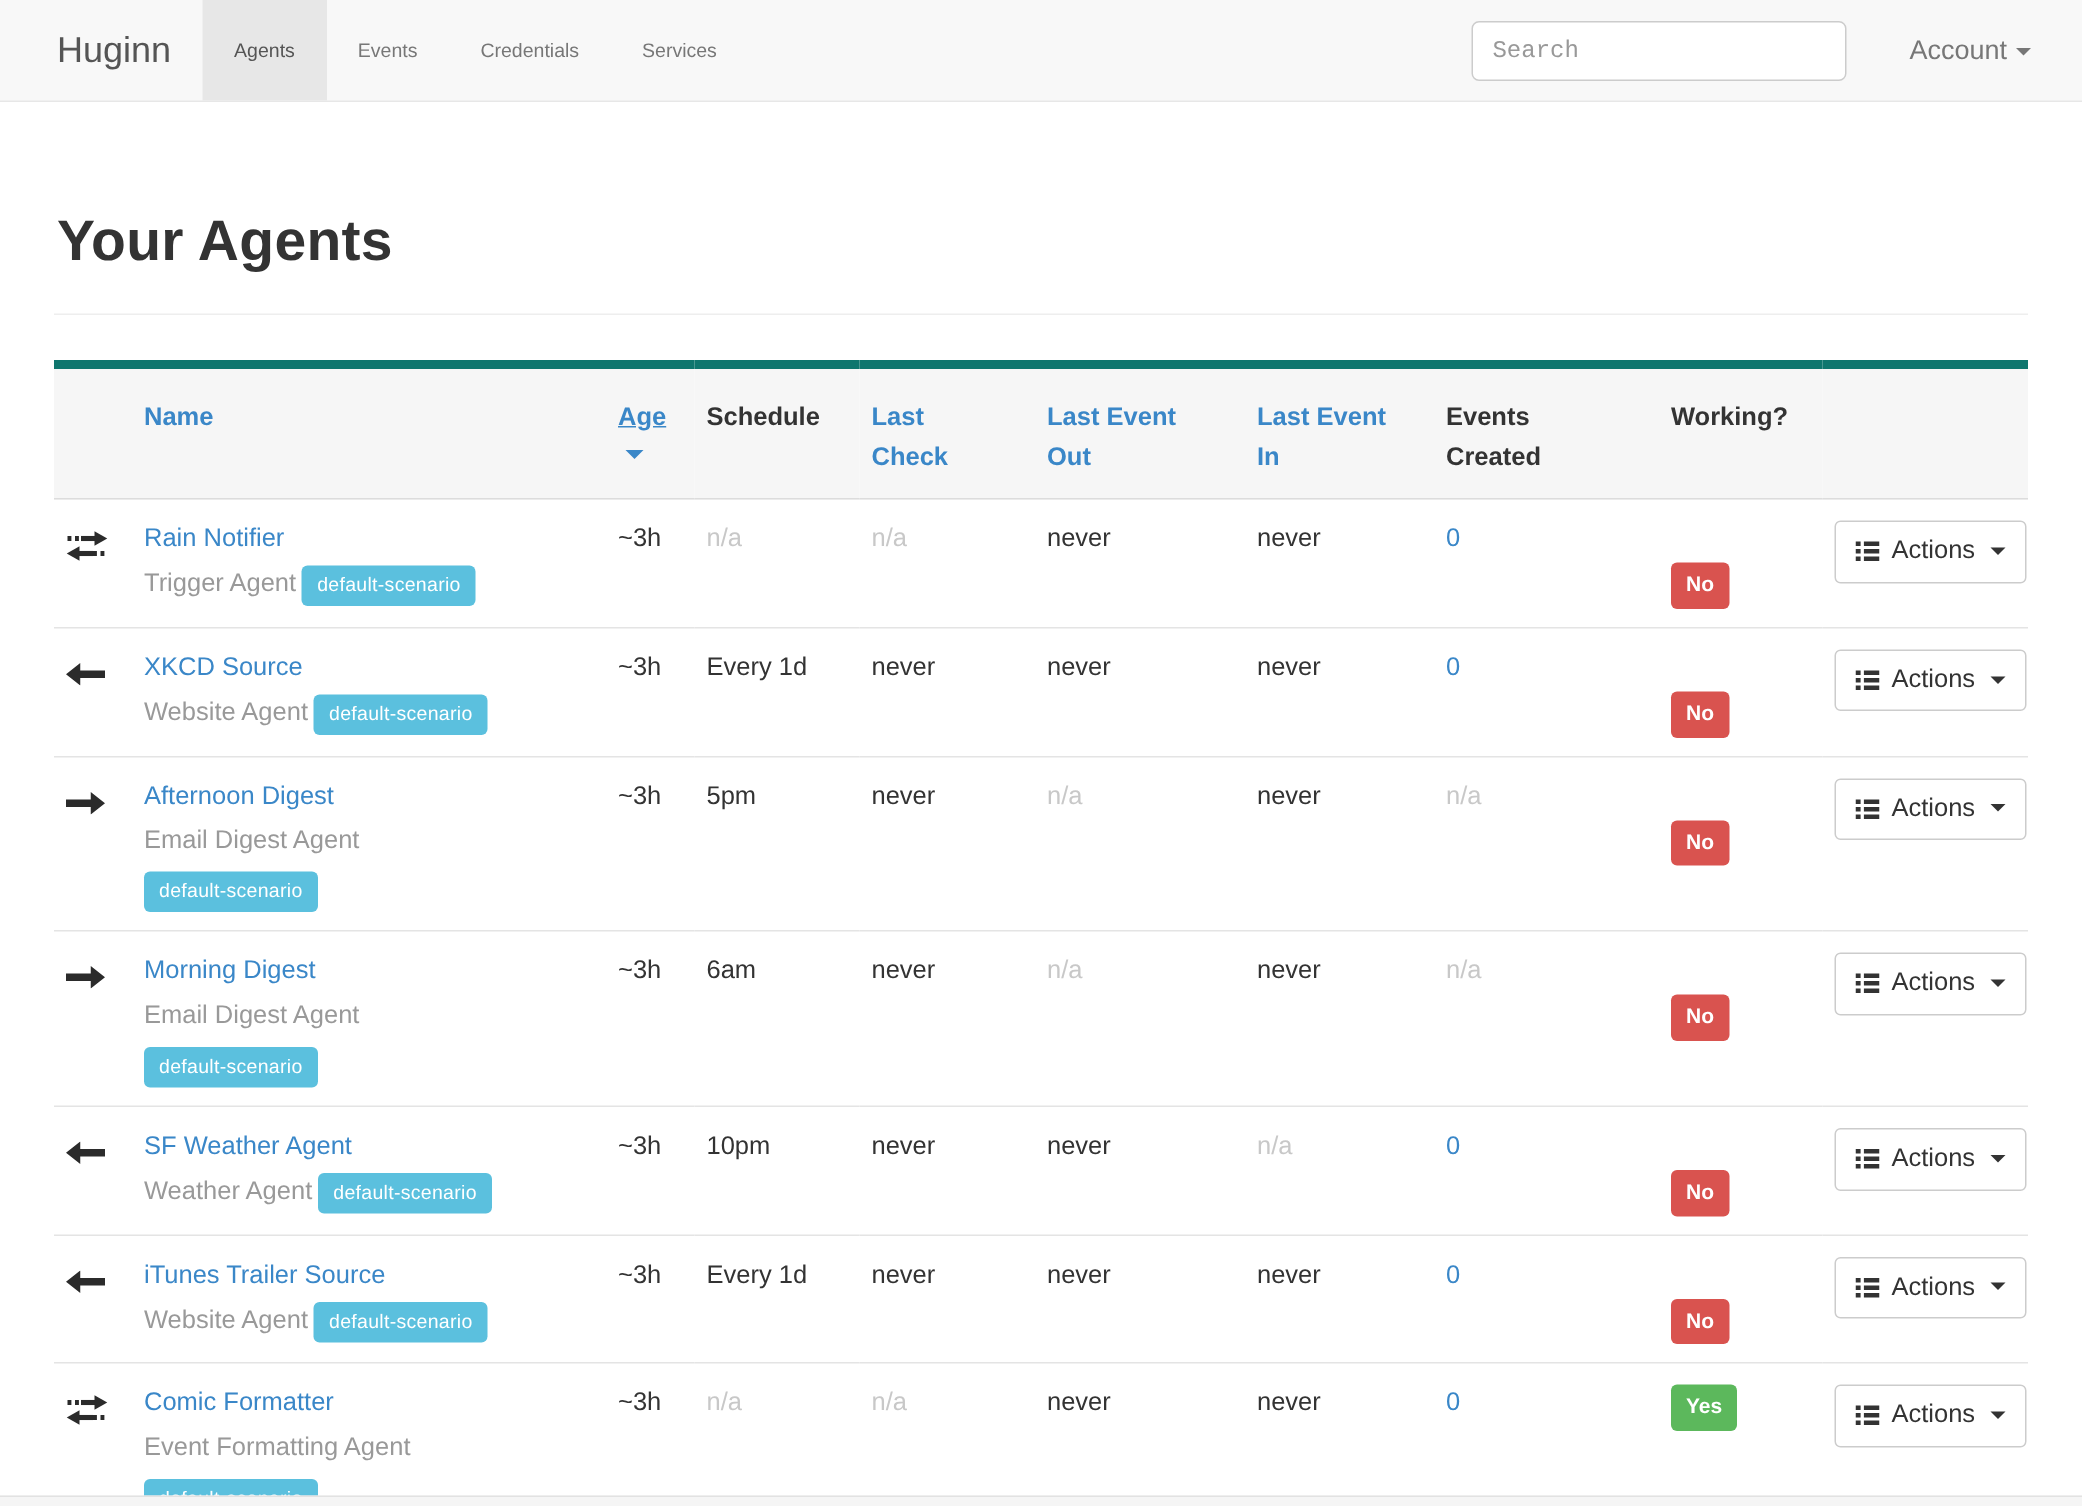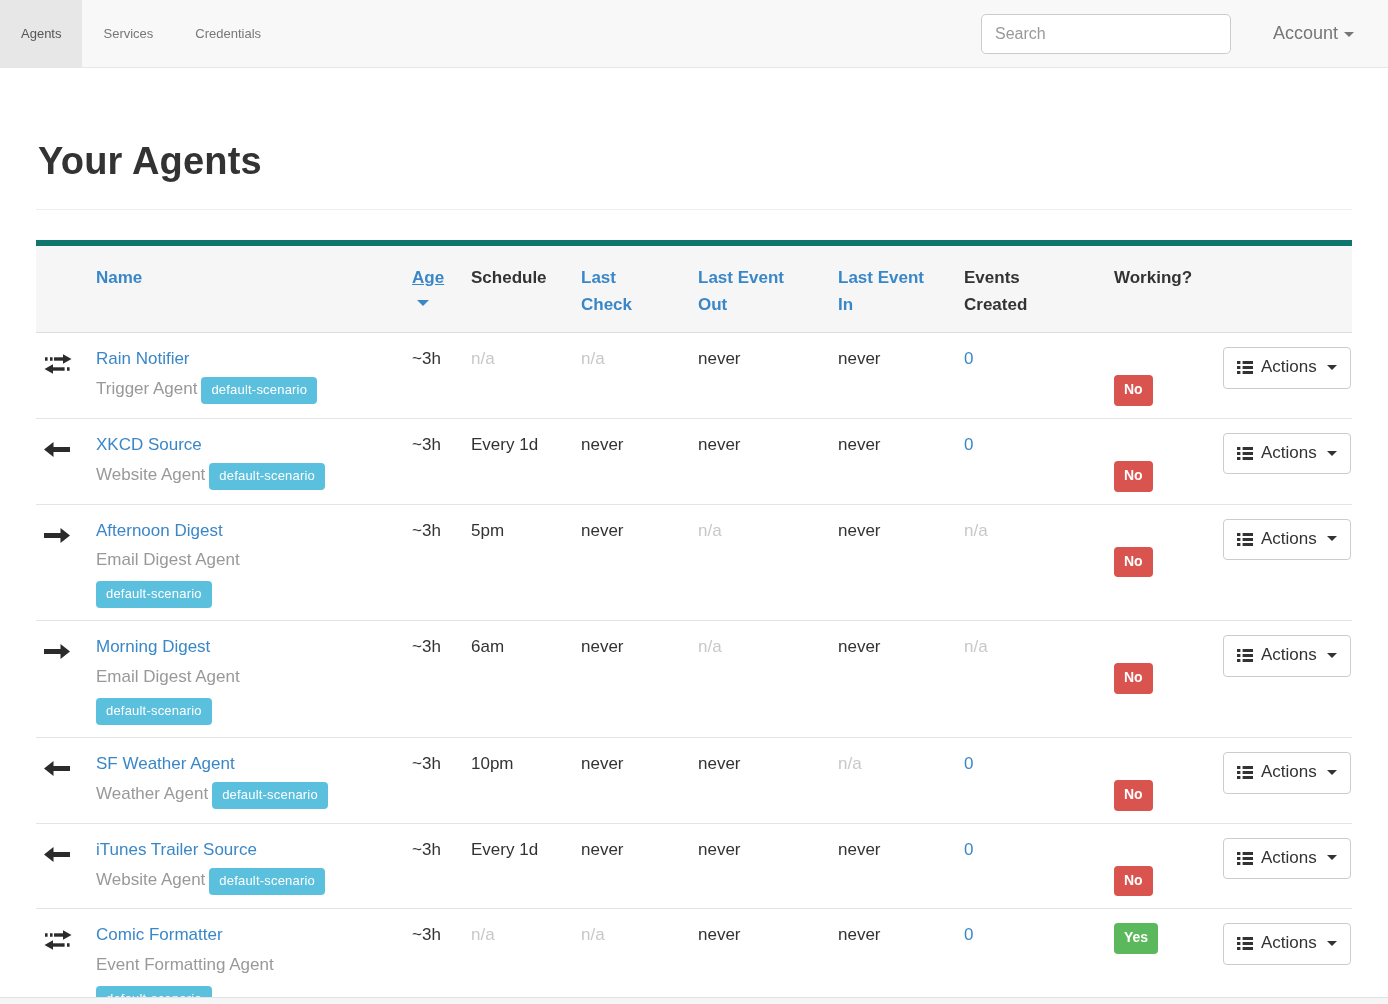--- a/index.html
+++ b/index.html
@@ -23,21 +23,21 @@
   .nav-item {
     font-size:13px; color:#777; line-height:67px; padding:0 21px; cursor:pointer;
     white-space:nowrap;
   }
   .nav-item.active { background:#e7e7e7; color:#555; }
   .nav-spacer { flex:1; }
   .search-input {
     align-self:center; width:250px; height:40px;
     border:1px solid #ccc; border-radius:5px; padding:0 13px;
     font-size:16px; color:#555; background:#fff; outline:none;
-    font-family:Liberation Sans, sans-serif;
+    font-family:Liberation Mono, monospace;
   }
   .search-input::placeholder { color:#999; }
   .account {
     align-self:center; font-size:18px; color:#777;
     margin:0 34px 0 42px; cursor:pointer; white-space:nowrap;
   }
   .caret {
     display:inline-block; width:0; height:0;
     border-left:5px solid transparent; border-right:5px solid transparent;
     border-top:5px solid currentColor; margin-left:6px; vertical-align:middle;
@@ -105,24 +105,26 @@
 
   .footer-strip {
     position:absolute; bottom:0; left:0; right:0; height:7px;
     background:#f5f5f5; border-top:1px solid #e2e2e2;
   }
 </style>
 </head>
 <body>
 
 <nav class="navbar">
+  <a class="brand">Huginn</a>
   <ul class="nav">
       <li class="nav-item active">Agents</li>
+      <li class="nav-item">Events</li>
+      <li class="nav-item">Credentials</li>
       <li class="nav-item">Services</li>
-      <li class="nav-item">Credentials</li>
     </ul>
   <span class="nav-spacer"></span>
   <input class="search-input" type="text" placeholder="Search" style="">
   <div class="account">
     <span>Account</span><span class="caret"></span>
   </div>
 </nav>
 
 <div class="container">
   <h2 class="page-title">Your Agents</h2>

